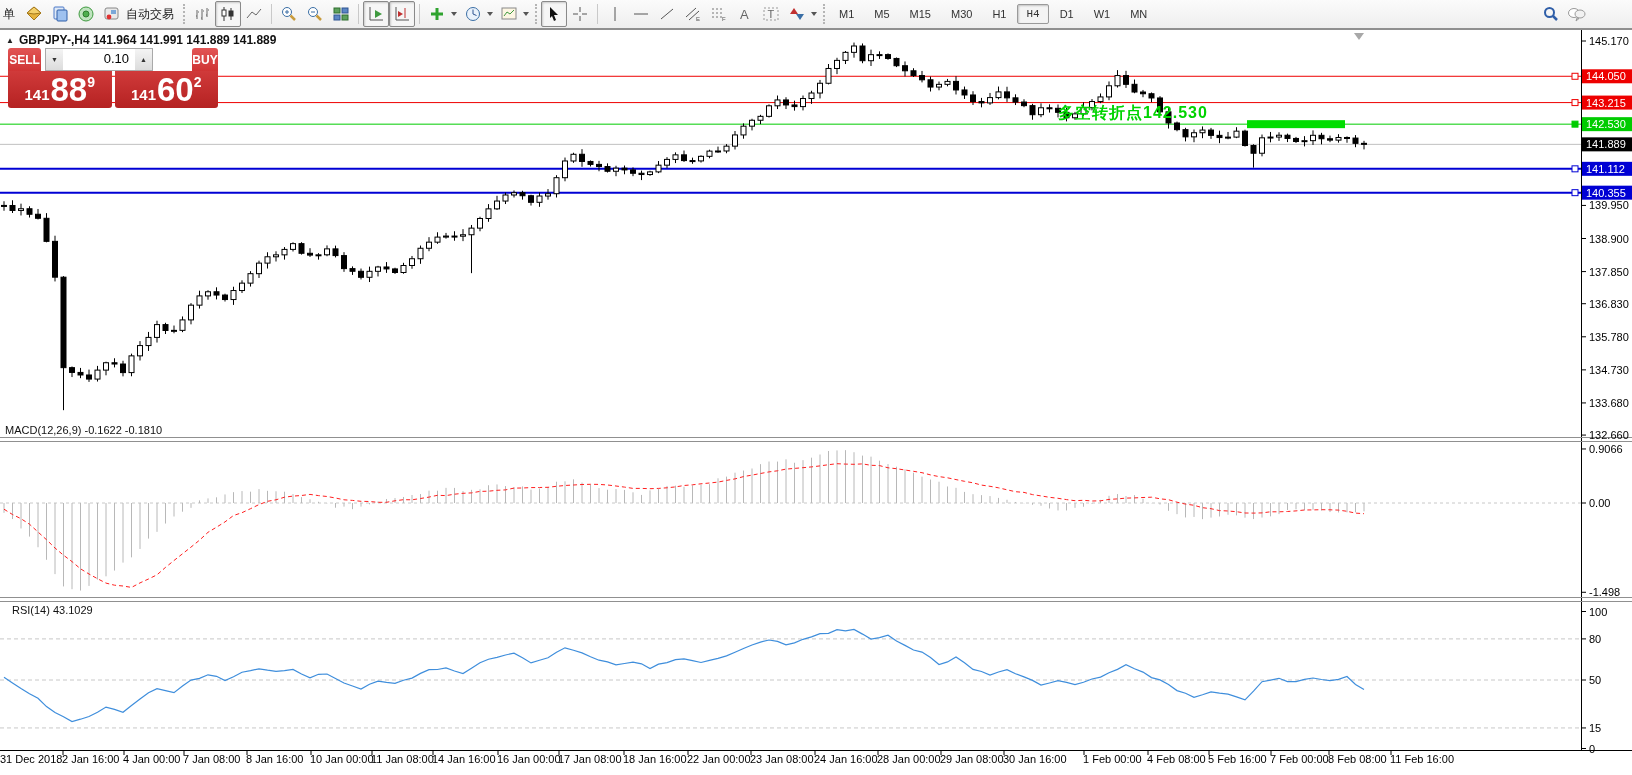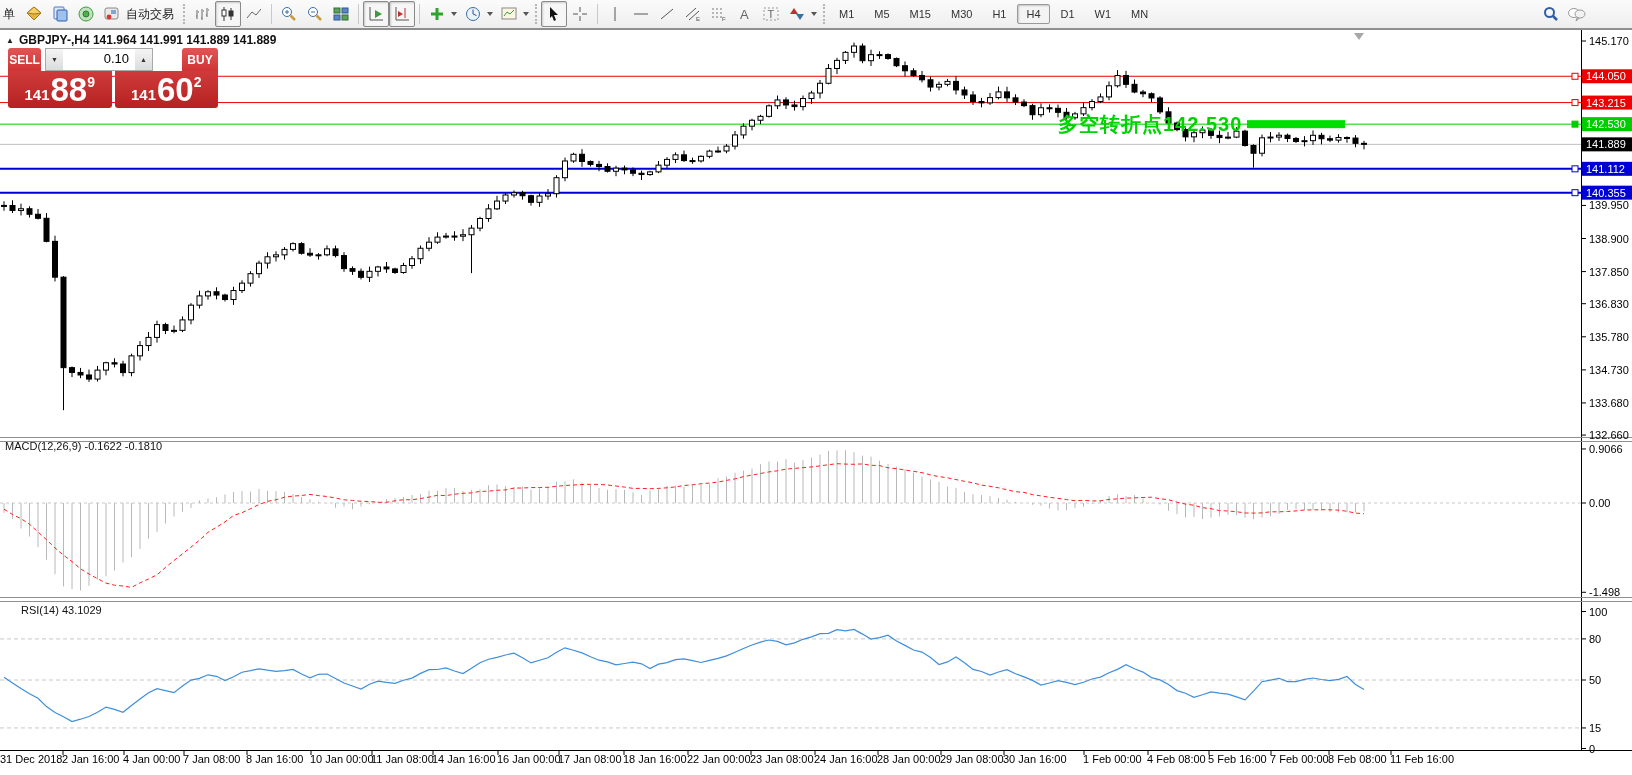--- a/index.html
+++ b/index.html
@@ -13,42 +13,42 @@
            display:flex;align-items:center;padding:0 0 0 2px;box-sizing:border-box;}
   .grip{border-left:2px dotted #b5b5b5;height:20px;margin:0 4px 0 3px;}
   .sep{width:1px;background:#c9c9c9;height:20px;margin:0 4px;}
   .ti{width:24px;height:24px;display:flex;align-items:center;justify-content:center;
       border:1px solid transparent;border-radius:2px;flex:0 0 auto;cursor:default;}
   .ti.active{border:1px solid #8a8a8a;background:#f6f6f6;box-shadow:inset 1px 1px 2px rgba(0,0,0,.18);}
   .tb-label{font-size:12px;color:#222;margin:0 6px 0 1px;white-space:nowrap;}
   .caret{width:0;height:0;border-left:3px solid transparent;border-right:3px solid transparent;
          border-top:4px solid #555;margin:0 3px 0 1px;}
   .tf{padding:3px 8px;font-size:11px;color:#333;border:1px solid transparent;border-radius:2px;margin:8px 1px;}
-  .tf.active{border-color:#9a9a9a;background:#f4f4f4;box-shadow:inset 1px 1px 2px rgba(0,0,0,.2);}
+  .tf.active{border-color:#9a9a9a;background:#f4f4f4;box-shadow:inset 1px 1px 2px rgba(0,0,0,.2);font-family:Liberation Mono, monospace;}
   .tb-right{margin-left:auto;display:flex;align-items:center;padding-right:42px;}
 
   
   #chart-svg{position:absolute;left:0;top:0;z-index:1;}
   #chart-svg text{font-family:"Liberation Sans","DejaVu Sans",sans-serif;font-size:11px;}
   .chart-title{position:absolute;left:6px;top:33px;z-index:6;font-size:12px;font-weight:700;color:#111;
                display:flex;align-items:center;gap:5px;}
   .chart-title .tri{font-size:8px;color:#222;}
-  .annotation{position:absolute;left:1058px;top:111px;z-index:5;font-size:20px;font-weight:700;
+  .annotation{position:absolute;left:1058px;top:103px;z-index:5;font-size:16px;font-weight:700;
               color:#00d300;white-space:nowrap;letter-spacing:1px;}
   .ind-label{position:absolute;z-index:5;font-size:11px;color:#111;}
-  .ind-label.macd{left:5px;top:440px;}
-  .ind-label.rsi{left:21px;top:604px;}
+  .ind-label.macd{left:5px;top:424px;}
+  .ind-label.rsi{left:12px;top:604px;}
 
   
   .trade-panel{position:absolute;left:8px;top:48px;width:210px;z-index:6;}
   .tp-top{display:flex;height:23px;align-items:stretch;}
   .tp-btn{background:linear-gradient(#e25555,#cf3434);color:#fff;font-size:12px;font-weight:700;
           display:flex;align-items:center;justify-content:center;border:none;border-radius:3px 3px 0 0;}
   .tp-sell-btn{width:33px;}
-  .tp-buy-btn{width:36px;margin-left:auto;}
+  .tp-buy-btn{width:26px;margin-left:auto;}
   .tp-spin{display:flex;width:106px;margin-left:4px;margin-right:4px;border:1px solid #a9a9a9;background:#fff;}
   .tp-arrow{width:17px;background:linear-gradient(#f4f4f4,#dcdcdc);border:none;color:#333;font-size:7px;
             display:flex;align-items:center;justify-content:center;padding:0;}
   .tp-vol{flex:1;border:none;outline:none;font-size:13px;text-align:right;padding:0 6px 2px 0;width:50px;
           font-family:"Liberation Sans",sans-serif;color:#000;}
   .tp-big-row{display:flex;gap:3px;height:37px;text-align:right;}
   .tp-big{flex:1;background:linear-gradient(#d03a3a,#b52222);color:#fff;border-radius:0 0 3px 3px;
           display:flex;align-items:center;justify-content:center;}
   .tp-pre{font-size:15px;font-weight:700;align-self:flex-end;margin:0 1px 5px 0;}
   .tp-bignum{font-size:33px;font-weight:700;line-height:37px;}

